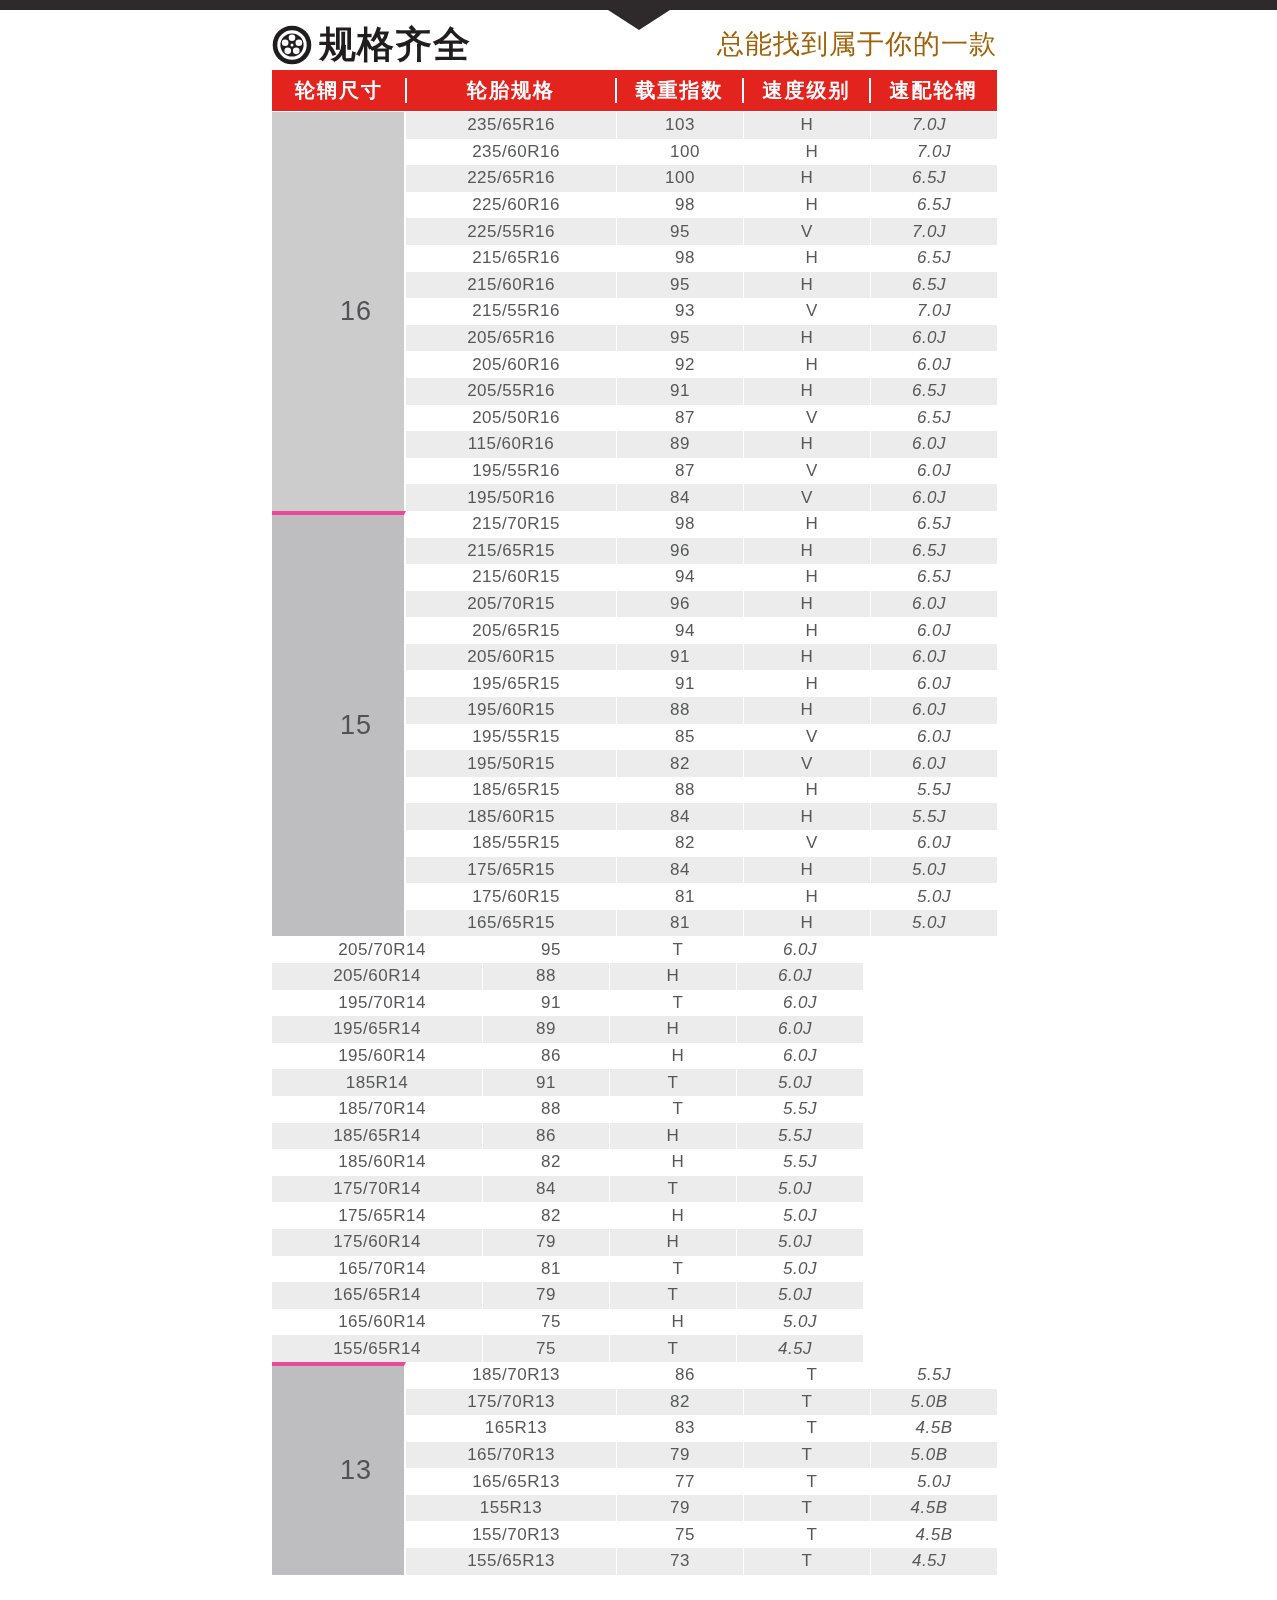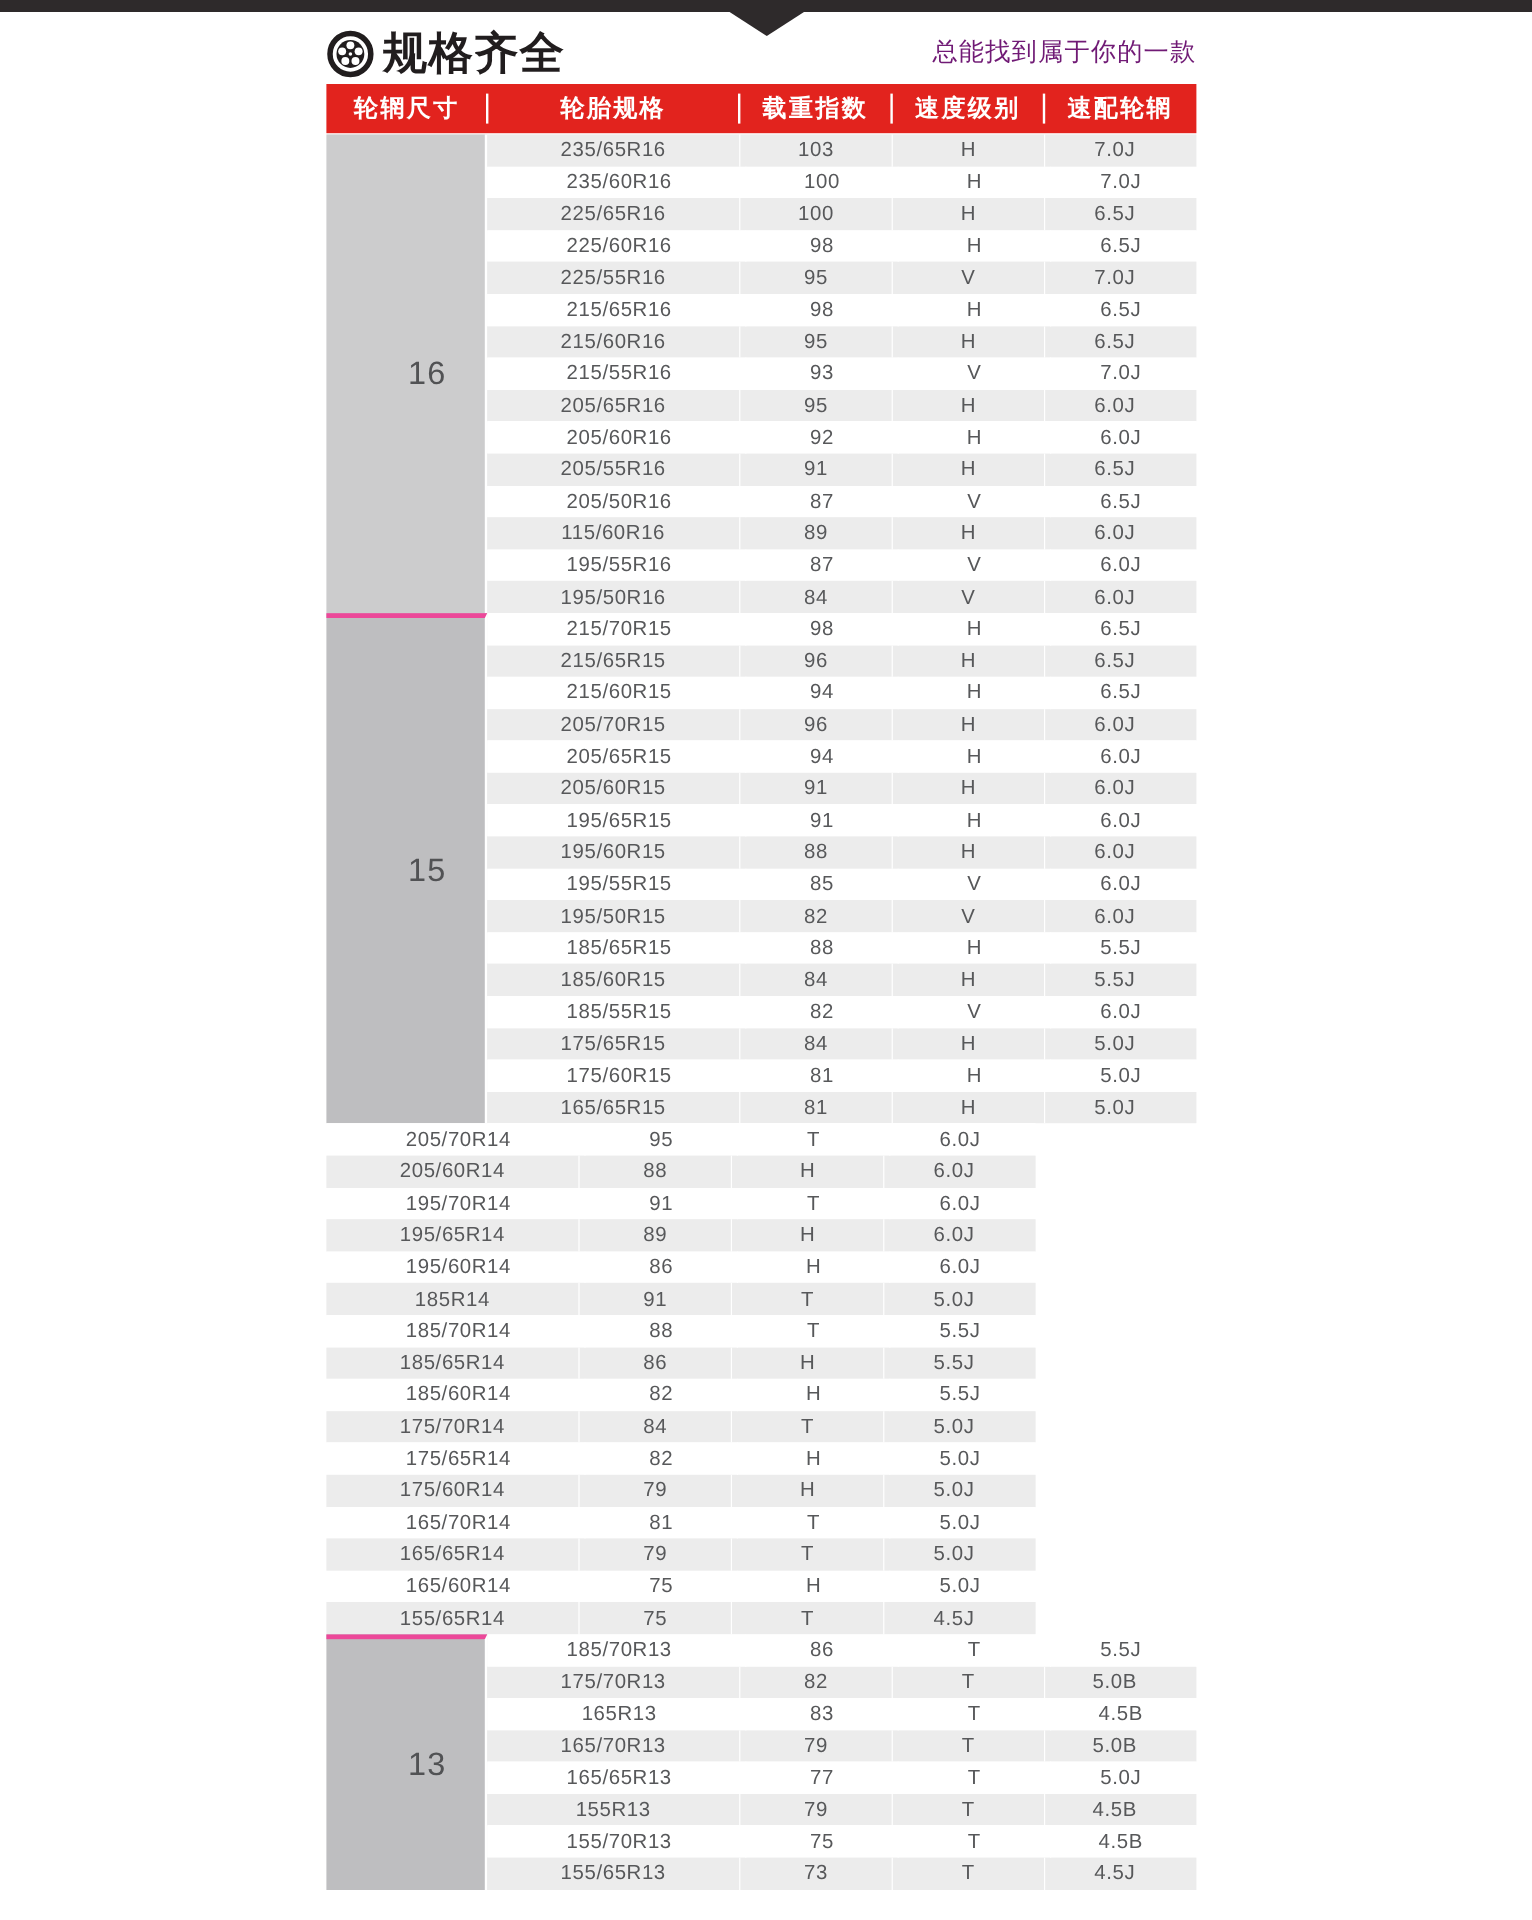--- a/index.html
+++ b/index.html
@@ -13,21 +13,21 @@
   .top-pointer{
     position:absolute;left:608px;top:10px;width:0;height:0;
     border-left:31px solid transparent;border-right:31px solid transparent;
     border-top:20px solid #2e2a2b;
   }
   
   .content{position:absolute;left:272px;top:0;width:725px;}
   .title-row{position:absolute;left:0;top:22px;width:725px;height:46px;display:flex;align-items:center;}
   .wheel-icon{width:40px;height:40px;margin-right:7px;margin-bottom:1px;}
   .page-title{font-size:37px;font-weight:700;color:#211d1e;line-height:42px;letter-spacing:1px;}
-  .page-subtitle{margin-left:auto;font-size:21px;color:#701a75;line-height:30px;margin-bottom:2px;letter-spacing:1px;}
+  .page-subtitle{margin-left:auto;font-size:27px;color:#a16207;line-height:30px;margin-bottom:2px;letter-spacing:1px;}
   
   .spec-table{position:absolute;left:0;top:70px;width:725px;}
   .thead{position:relative;display:flex;height:41px;background:#e2231e;}
   .th{display:flex;align-items:center;justify-content:center;color:#ffffff;
       font-size:20px;font-weight:700;letter-spacing:2px;}
   .th.c0{width:134px;}
   .th.c1{width:210px;}
   .th.c2,.th.c3,.th.c4{width:127px;}
   .th-divider{position:absolute;top:8px;width:2px;height:25px;background:#ffffff;}
   .th-divider.d0{left:133px;}
@@ -48,21 +48,21 @@
   .rows{width:591px;}
   .row{display:flex;height:26.6px;box-sizing:border-box;}
   .row.alt{background:#ececec;text-align:right;}
   .row.plain{background:#ffffff;justify-content:center;}
   .cell{
     box-sizing:border-box;display:flex;align-items:center;justify-content:center;
     font-size:17px;color:#57585a;letter-spacing:0.5px;
   }
   .cell.c0{width:210px;}
   .cell.c1,.cell.c2,.cell.c3{width:127px;border-left:1px solid #ffffff;}
-  .cell.c3{width:117px;}
+  .cell.c3{width:117px;font-style:italic;}
 </style>
 </head>
 <body>
 
 <div class="top-bar"></div>
 <div class="top-pointer"></div>
 
 <div class="content">
 
   <div class="title-row">

